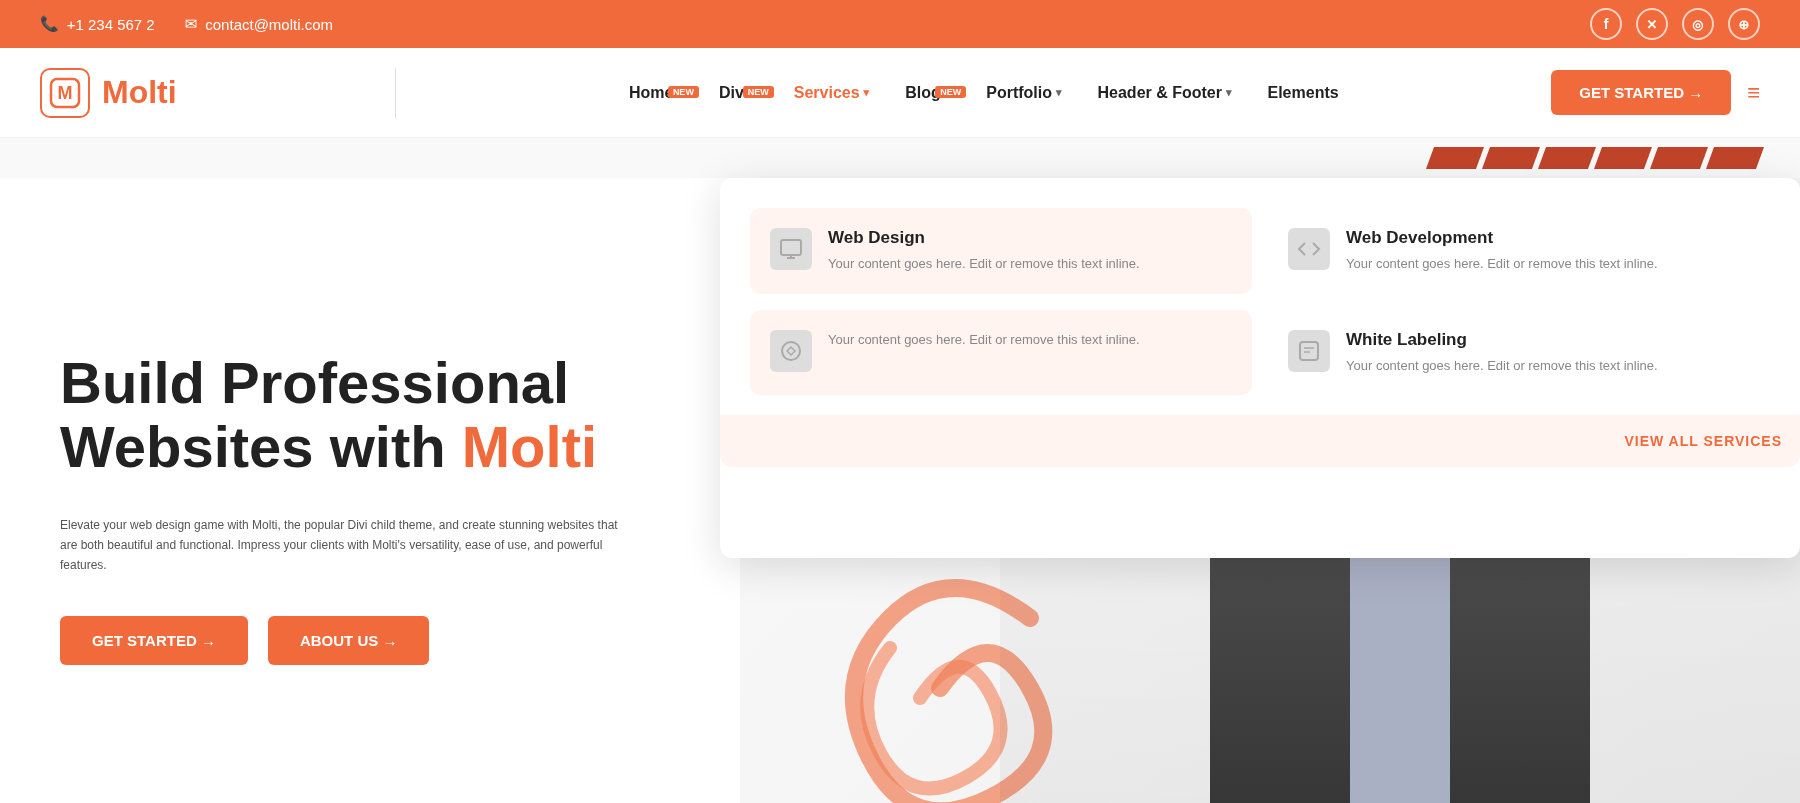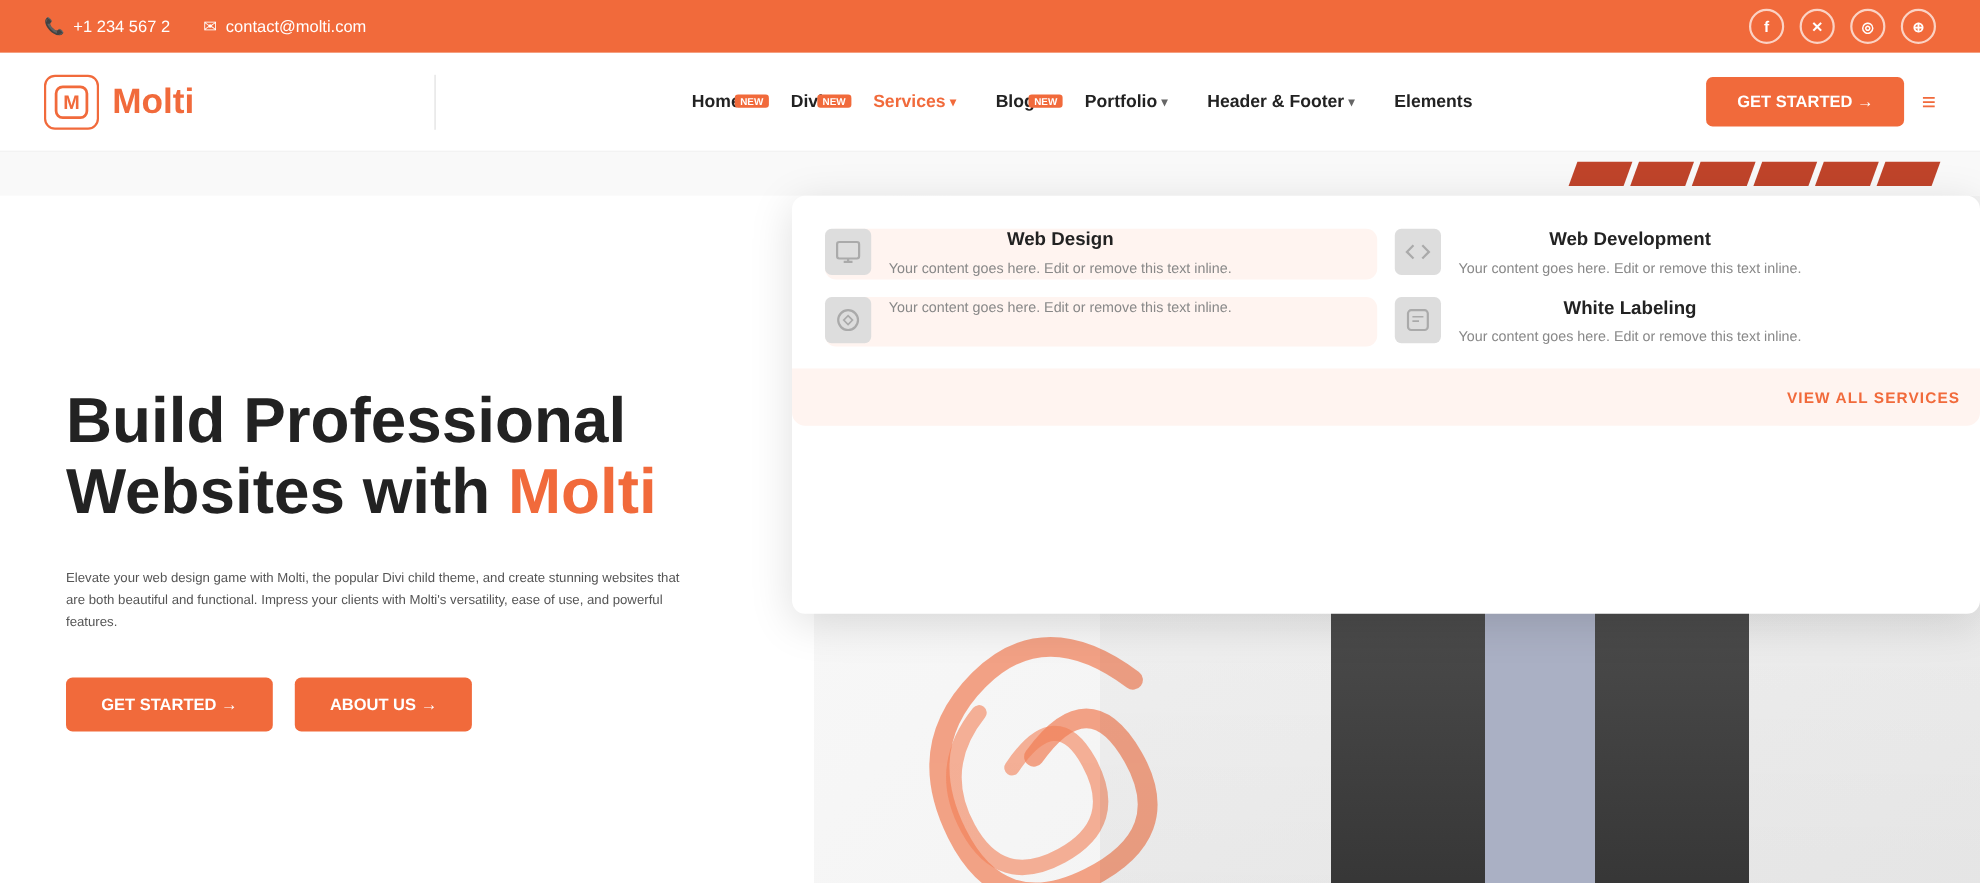--- a/index.html
+++ b/index.html
@@ -105,24 +105,23 @@
       position: absolute; top: 0; left: 720px; right: 0;
       background: #fff; border-radius: 12px;
       box-shadow: 0 8px 40px rgba(0,0,0,0.13);
       padding: 30px 30px 0 30px;
       z-index: 200;
       min-height: 380px;
     }
     .services-grid { display: grid; grid-template-columns: 1fr 1fr; gap: 16px; margin-bottom: 20px; }
     .service-card {
       display: flex; align-items: flex-start; gap: 16px;
-      border-radius: 10px;
+      padding: 20px; border-radius: 10px;
       background: #fff4f0;
       cursor: pointer;
-      text-align: center;
     }
     .service-card:nth-child(2), .service-card:nth-child(4) { background: #fff; }
     .service-icon-box {
       width: 42px; height: 42px; background: #ddd; border-radius: 6px; flex-shrink: 0;
       display: flex; align-items: center; justify-content: center;
     }
     .service-info h3 { font-size: 17px; font-weight: 700; color: #222; margin-bottom: 6px; }
     .service-info p { font-size: 13px; color: #888; line-height: 1.5; }
     .view-all-btn {
       display: block; width: 100%; text-align: right;

